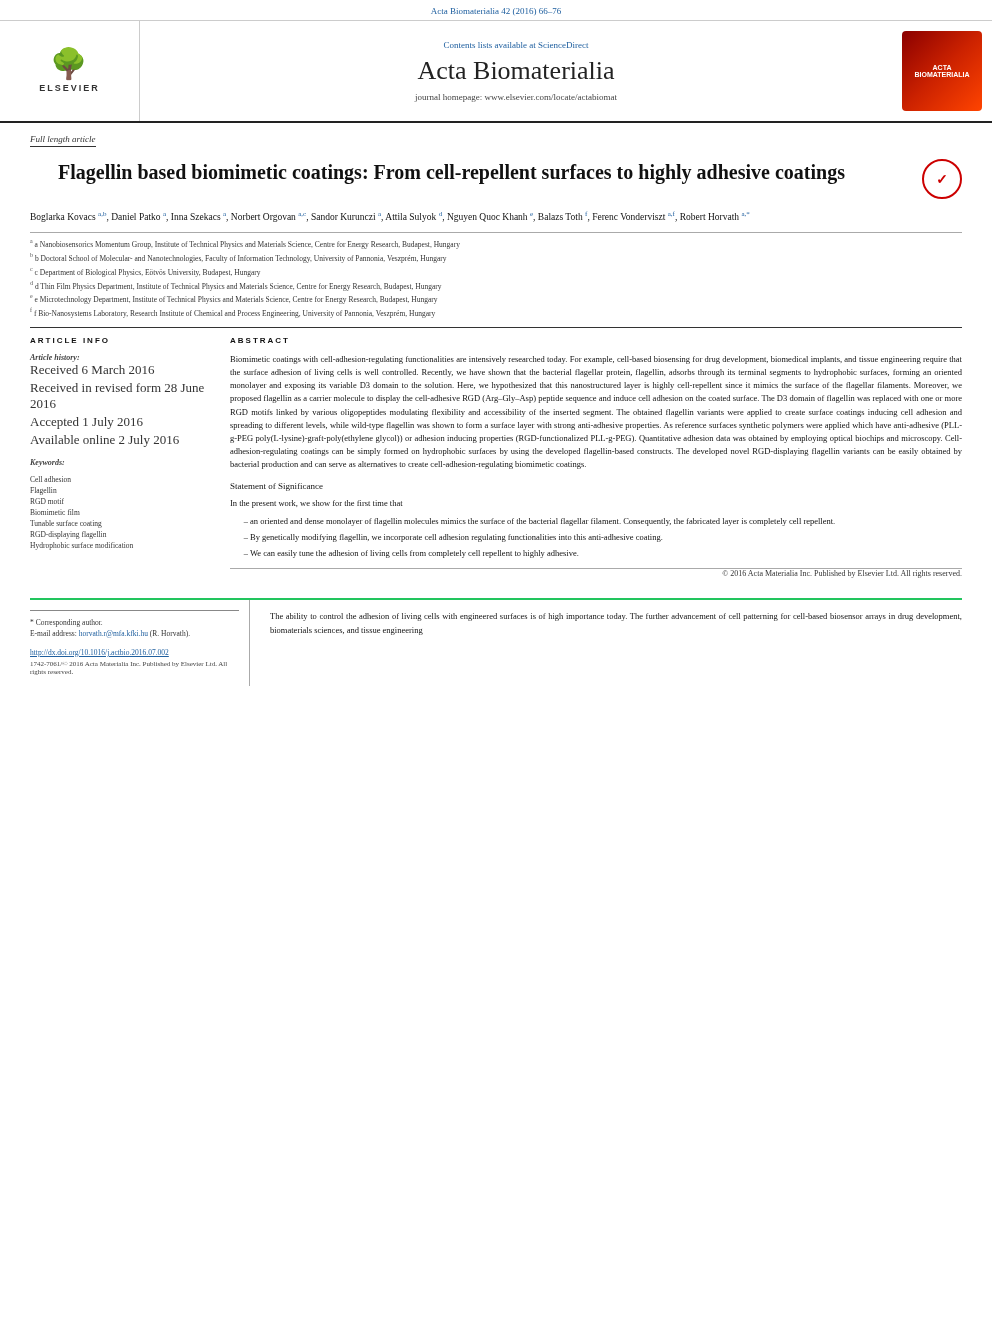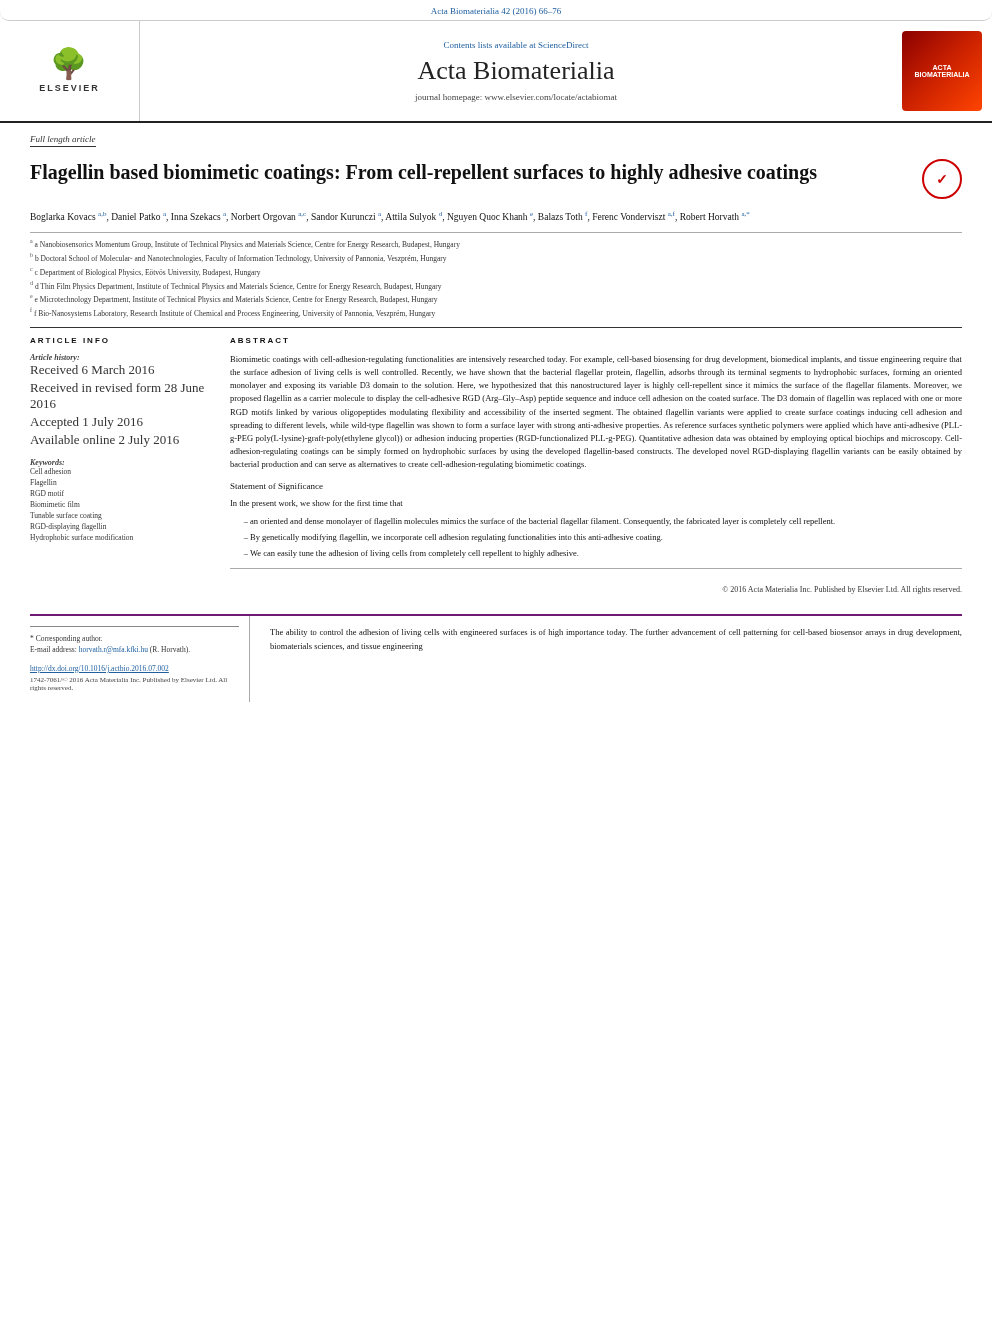--- a/index.html
+++ b/index.html
@@ -17,21 +17,20 @@
       background: #fff;
       padding: 0;
     }
     
     .top-citation {
       text-align: center;
       font-size: 9px;
       color: #2060a0;
       padding: 6px 0 4px 0;
       border-bottom: 1px solid #ccc;
-      border-radius: 9px;
     }
     
     .journal-header {
       display: flex;
       flex-direction: row;
       align-items: stretch;
       border-bottom: 2px solid #222;
       padding: 0;
     }
     .header-left-logo {
@@ -131,20 +130,21 @@
       margin-bottom: 10px;
     }
     .article-title {
       font-size: 20px;
       font-family: 'Times New Roman', serif;
       font-weight: bold;
       color: #111;
       line-height: 1.3;
       flex: 1;
       padding-right: 20px;
+      margin-left: 28px;
     }
     .crossmark-badge {
       width: 40px;
       height: 40px;
       border: 2px solid #cc0000;
       border-radius: 50%;
       display: flex;
       align-items: center;
       justify-content: center;
       font-size: 14px;
@@ -213,21 +213,21 @@
       margin-bottom: 2px;
     }
     .keywords-block {
       margin-top: 8px;
     }
     .keywords-label {
       font-size: 8px;
       font-style: italic;
       font-weight: bold;
       color: #444;
-      margin-bottom: 0;
+      margin-bottom: 8px;
     }
     .keyword-item {
       font-size: 7.5px;
       color: #333;
       margin-bottom: 2px;
     }
     .abstract-text {
       font-size: 8.5px;
       line-height: 1.55;
       color: #111;
@@ -259,26 +259,26 @@
       color: #111;
       margin-bottom: 3px;
       list-style-type: '– ';
     }
     .copyright-line {
       font-size: 8px;
       color: #333;
       text-align: right;
       margin-top: 8px;
       border-top: 1px solid #aaa;
-      padding-top: 16px;
+      padding-top: 0;
     }
     
     .bottom-section {
       margin-top: 20px;
-      border-top: 2px solid #701a75;
+      border-top: 2px solid #22c55e;
       display: flex;
       flex-direction: row;
     }
     .bottom-left {
       width: 220px;
       flex-shrink: 0;
       padding: 10px 10px 10px 0;
       border-right: 1px solid #aaa;
     }
     .bottom-right {

